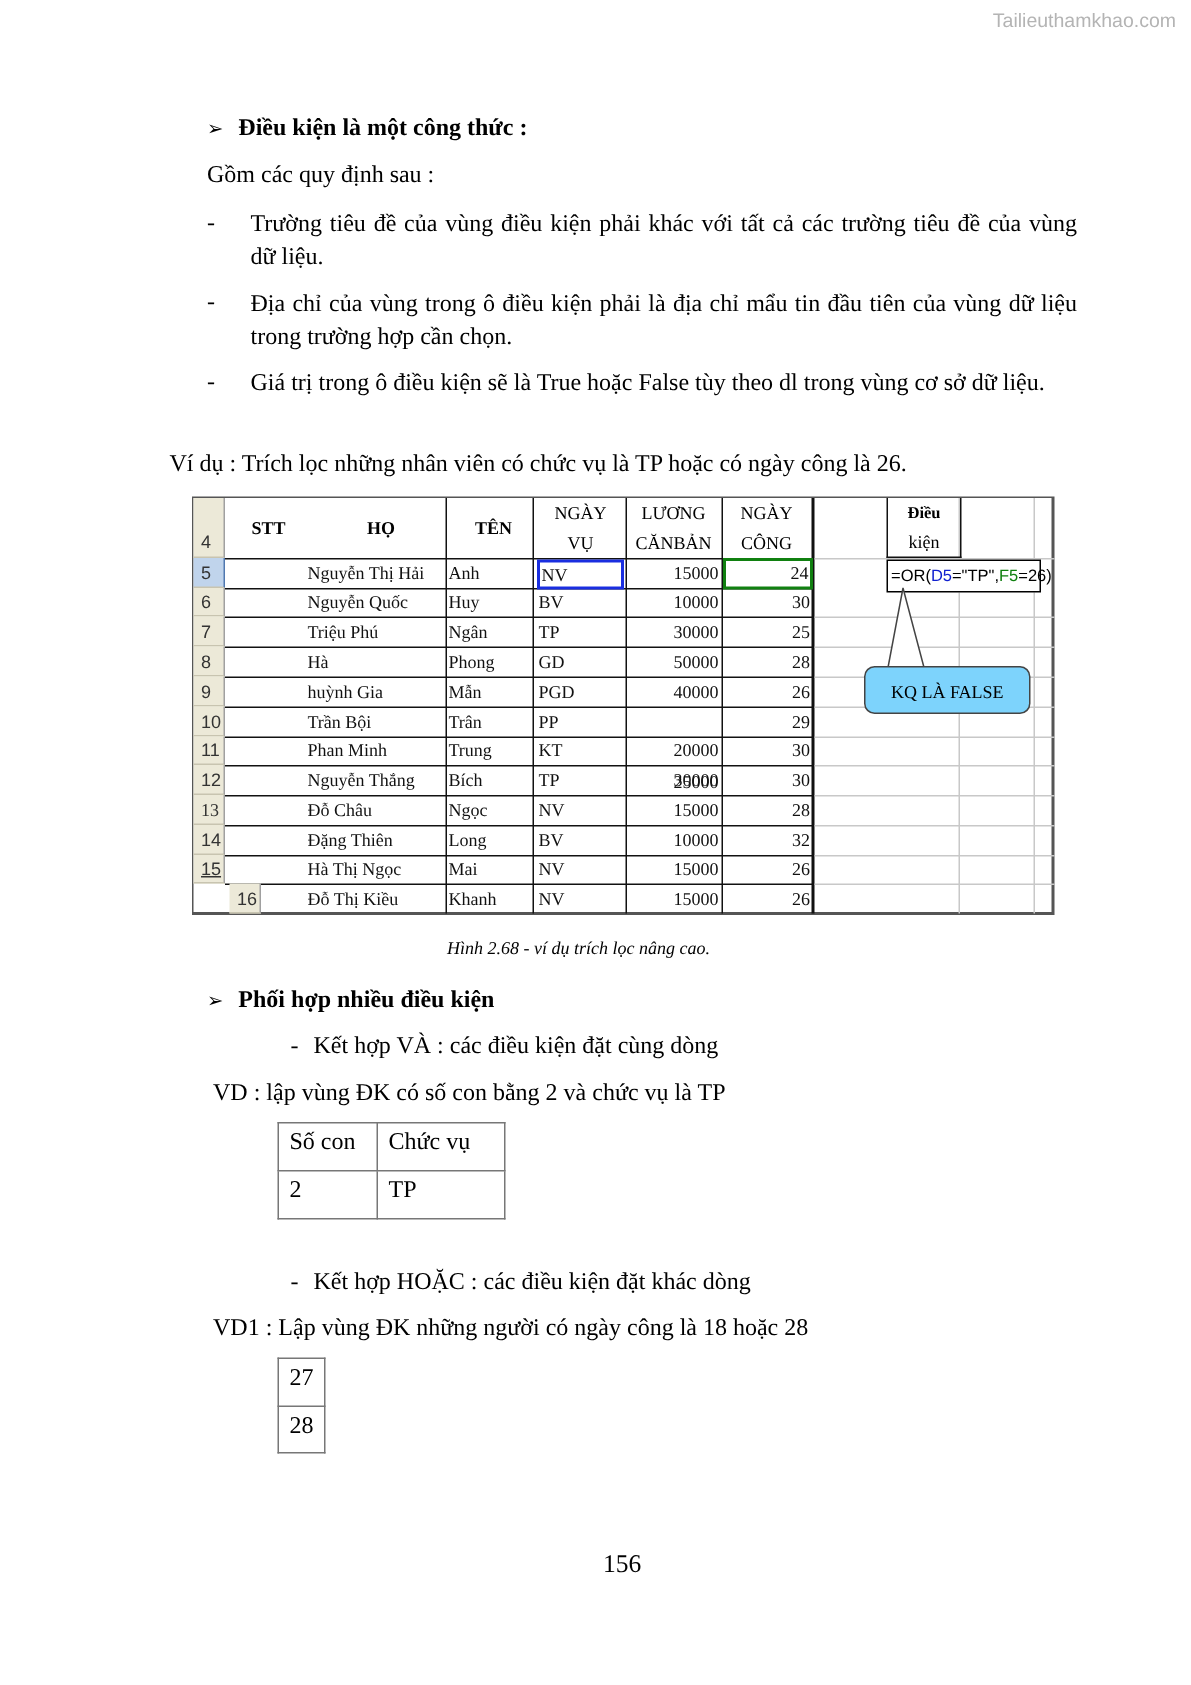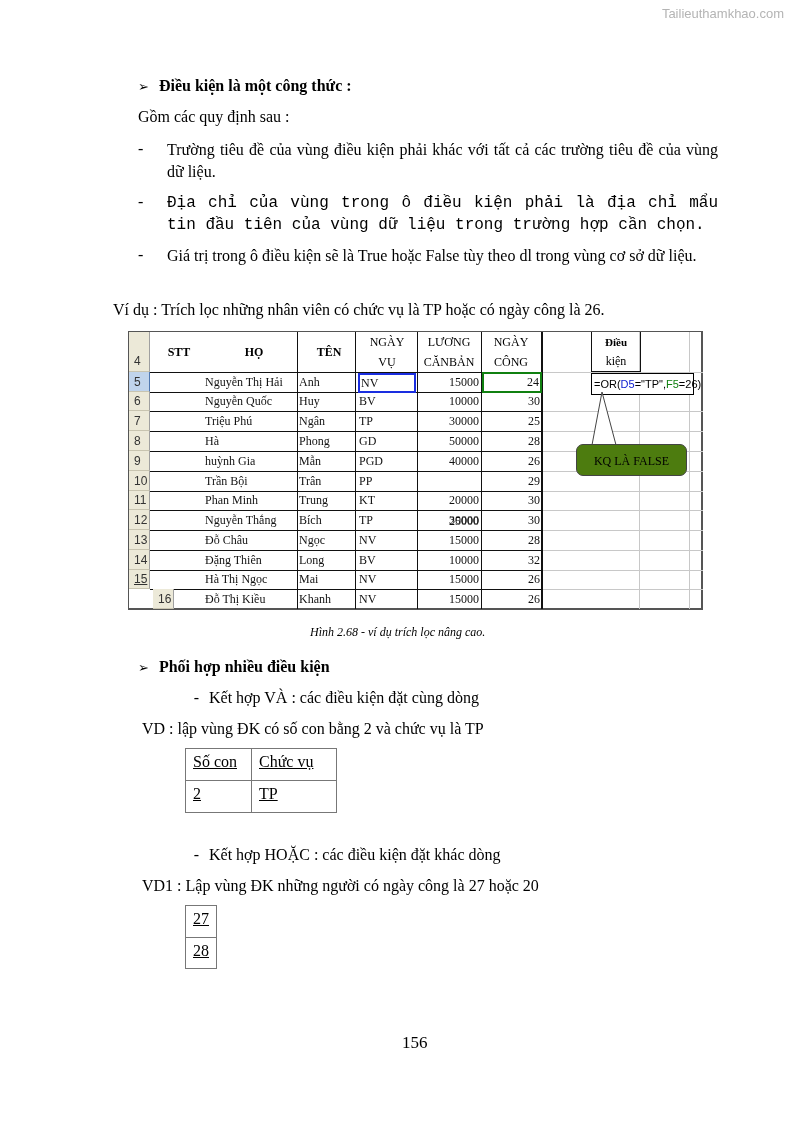--- a/index.html
+++ b/index.html
@@ -27,45 +27,45 @@
   .hline { position:absolute; height:1px; background:#111; }
   .vline { position:absolute; width:1px; background:#111; }
   .gline { position:absolute; background:#c8c8c8; }
   .hdr { position:absolute; font-family:"Liberation Serif", serif; font-weight:bold; font-size:12px; text-align:center; line-height:20px; }
   .hdr2 { position:absolute; font-family:"Liberation Serif", serif; font-size:12px; text-align:center; line-height:20px; }
   .formula { position:absolute; left:462px; top:41px; width:103px; height:22px; border:1px solid #000;
              background:#fff; font-family:"Liberation Sans", sans-serif; font-size:11px; line-height:20px;
              padding-left:2px; box-sizing:border-box; white-space:nowrap; }
   .f-blue { color:#1020d0; } .f-green { color:#108010; }
   .callout { position:absolute; left:576px; top:444px; width:111px; height:32px; border:1px solid #444;
-             border-radius:7px; background:#4d7c0f; font-family:"Liberation Serif", serif; font-size:12px;
+             border-radius:7px; background:#7dd3fc; font-family:"Liberation Serif", serif; font-size:12px;
              text-align:center; line-height:32px; box-sizing:border-box; }
   .caption { font-style:italic; font-size:12px; }
 
   table.small { position:absolute; border-collapse:collapse; font-family:"Liberation Serif", serif; font-size:16px; }
-  table.small td { border:1px solid #777; padding:4px 7px 0 7px; vertical-align:top; height:27px; box-sizing:border-box;text-decoration:underline; }
+  table.small td { border:1px solid #777; padding:4px 7px 0 7px; vertical-align:top; height:27px; box-sizing:border-box; }
   .pagenum { font-size:17px; }
 </style>
 </head>
 <body>
 
 <div class="abs watermark">Tailieuthamkhao.com</div>
 
 <div class="abs p bold" style="left:138px; top:76px;">
   <span class="arrow">➢</span><span>Điều kiện là một công thức :</span>
 </div>
 <div class="abs p" style="left:138px; top:107px;">Gồm các quy định sau :</div>
 
 <div class="abs" style="left:138px; top:139px; width:580px;">
   <span class="abs p" style="left:0; top:0;">-</span>
   <div class="abs p just" style="left:29px; top:0; width:551px; line-height:22px;">Trường tiêu đề của vùng điều kiện phải khác với tất cả các trường tiêu đề của vùng dữ liệu.</div>
 </div>
 <div class="abs" style="left:138px; top:192px; width:580px;">
   <span class="abs p" style="left:0; top:0;">-</span>
-  <div class="abs p just" style="left:29px; top:0; width:551px; line-height:22px;font-family:Liberation Mono, monospace;">Địa chỉ của vùng trong ô điều kiện phải là địa chỉ mẩu tin đầu tiên của vùng dữ liệu trong trường hợp cần chọn.</div>
+  <div class="abs p just" style="left:29px; top:0; width:551px; line-height:22px;">Địa chỉ của vùng trong ô điều kiện phải là địa chỉ mẩu tin đầu tiên của vùng dữ liệu trong trường hợp cần chọn.</div>
 </div>
 <div class="abs" style="left:138px; top:245px; width:580px;">
   <span class="abs p" style="left:0; top:0;">-</span>
   <div class="abs p just" style="left:29px; top:0; width:551px; line-height:22px;">Giá trị trong ô điều kiện sẽ là True hoặc False tùy theo dl trong vùng cơ sở dữ liệu.</div>
 </div>
 <div class="abs p" style="left:113px; top:300px;">Ví dụ : Trích lọc  những nhân viên có chức vụ là TP hoặc có ngày công là 26.</div>
 
 <div class="abs sheet">
 
   <div class="gline" style="left:510px; top:0; width:1px; height:277px;"></div>
@@ -166,21 +166,21 @@
   <div class="cell" style="left:290px; top:159px; width:60px; text-align:right;">20000</div>
   <div class="cell" style="left:354px; top:159px; width:57px; text-align:right;">30</div>
 
   <div class="rowhdr" style="top:178px; height:20px; line-height:20px;">12</div>
   <div class="cell" style="left:76px; top:179px; width:92px;">Nguyễn Thắng</div>
   <div class="cell" style="left:170px; top:179px; width:56px;">Bích</div>
   <div class="cell" style="left:230px; top:179px; width:56px;">TP</div>
   <div class="cell" style="left:290px; top:179px; width:60px; text-align:right;">30000</div>
   <div class="cell" style="left:354px; top:179px; width:57px; text-align:right;">30</div>
 
-  <div class="rowhdr" style="top:198px; height:20px; line-height:20px;">13</div>
+  <div class="rowhdr" style="top:198px; height:20px; line-height:20px;font-family:Liberation Serif, serif;">13</div>
   <div class="cell" style="left:76px; top:199px; width:92px;">Đỗ Châu</div>
   <div class="cell" style="left:170px; top:199px; width:56px;">Ngọc</div>
   <div class="cell" style="left:230px; top:199px; width:56px;">NV</div>
   <div class="cell" style="left:290px; top:199px; width:60px; text-align:right;">15000</div>
   <div class="cell" style="left:354px; top:199px; width:57px; text-align:right;">28</div>
 
   <div class="rowhdr" style="top:218px; height:20px; line-height:20px;">14</div>
   <div class="cell" style="left:76px; top:219px; width:92px;">Đặng Thiên</div>
   <div class="cell" style="left:170px; top:219px; width:56px;">Long</div>
   <div class="cell" style="left:230px; top:219px; width:56px;">BV</div>
@@ -204,21 +204,21 @@
   <div class="formula">
     <span>=OR(</span><span class="f-blue">D5</span><span>="TP",</span><span class="f-green">F5</span><span>=26)</span>
   </div>
 </div>
 
 <svg class="abs" style="left:580px; top:390px;" width="60" height="56">
   <polyline points="12,55 22,2 36,55" fill="#fff" stroke="#444" stroke-width="1"></polyline>
 </svg>
 <div class="callout">KQ LÀ FALSE</div>
 
-<div class="abs caption" style="left:310px; top:625px;">Hình 2.68 - ví dụ trích lọc nâng cao.</div>
+<div class="abs caption" style="left:298px; top:625px;">Hình 2.68 - ví dụ trích lọc nâng cao.</div>
 
 <div class="abs p bold" style="left:138px; top:657px;">
   <span class="arrow">➢</span><span>Phối hợp nhiều điều kiện</span>
 </div>
 <div class="abs p" style="left:187px; top:688px;">
   <span class="dash">-</span><span style="margin-left:10px;">Kết hợp VÀ : các điều kiện đặt cùng dòng</span>
 </div>
 <div class="abs p" style="left:142px; top:719px;">VD : lập vùng ĐK có số con bằng 2 và chức vụ là TP</div>
 
 <table class="small" style="left:185px; top:748px;">
@@ -230,21 +230,21 @@
   <tr>
     <td style="height:32px;">2</td>
     <td style="height:32px;">TP</td>
   </tr>
 </tbody>
   </table>
 
 <div class="abs p" style="left:187px; top:845px;">
   <span class="dash">-</span><span style="margin-left:10px;">Kết hợp HOẶC : các điều kiện đặt khác dòng</span>
 </div>
-<div class="abs p" style="left:142px; top:876px;">VD1 : Lập vùng ĐK những người có ngày công là 27 hoặc 20</div>
+<div class="abs p" style="left:142px; top:876px;">VD1 : Lập vùng ĐK những người có ngày công là 18 hoặc 28</div>
 
 <table class="small" style="left:185px; top:905px;">
   <tbody>
   <tr>
         <td style="height:32px;">27</td>
       </tr>
   <tr>
         <td style="height:31px;">28</td>
       </tr>
 </tbody>

